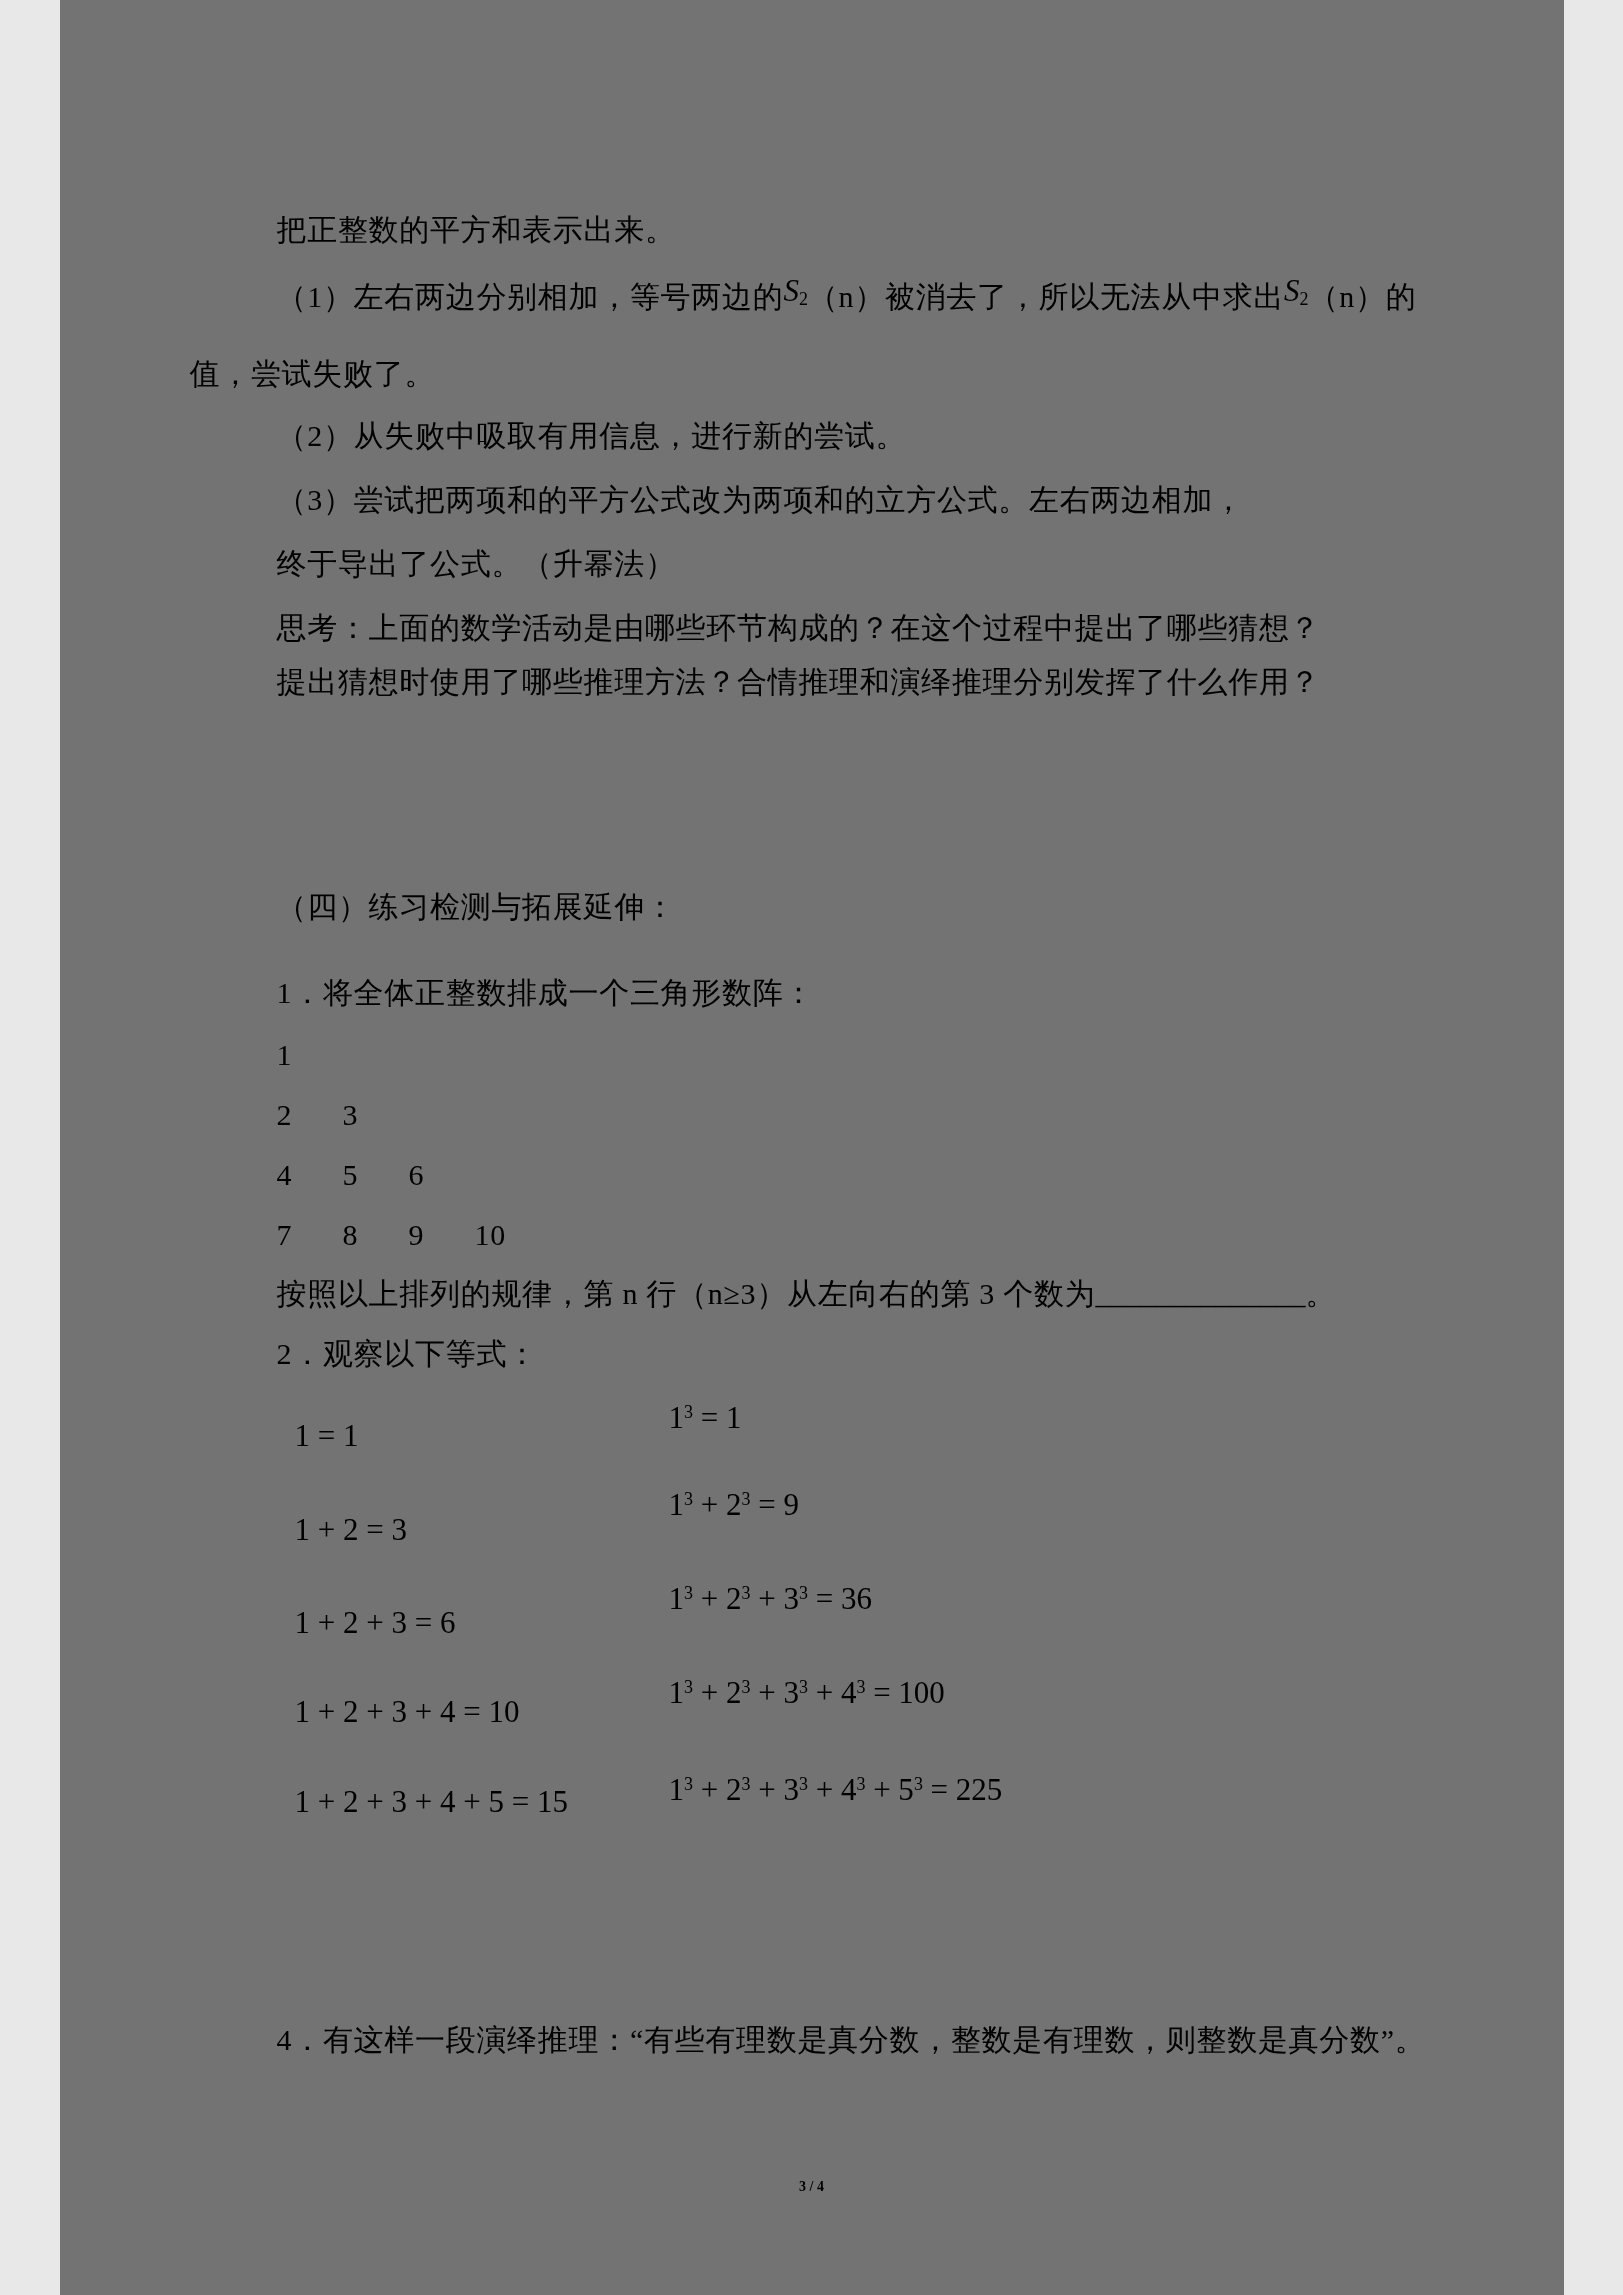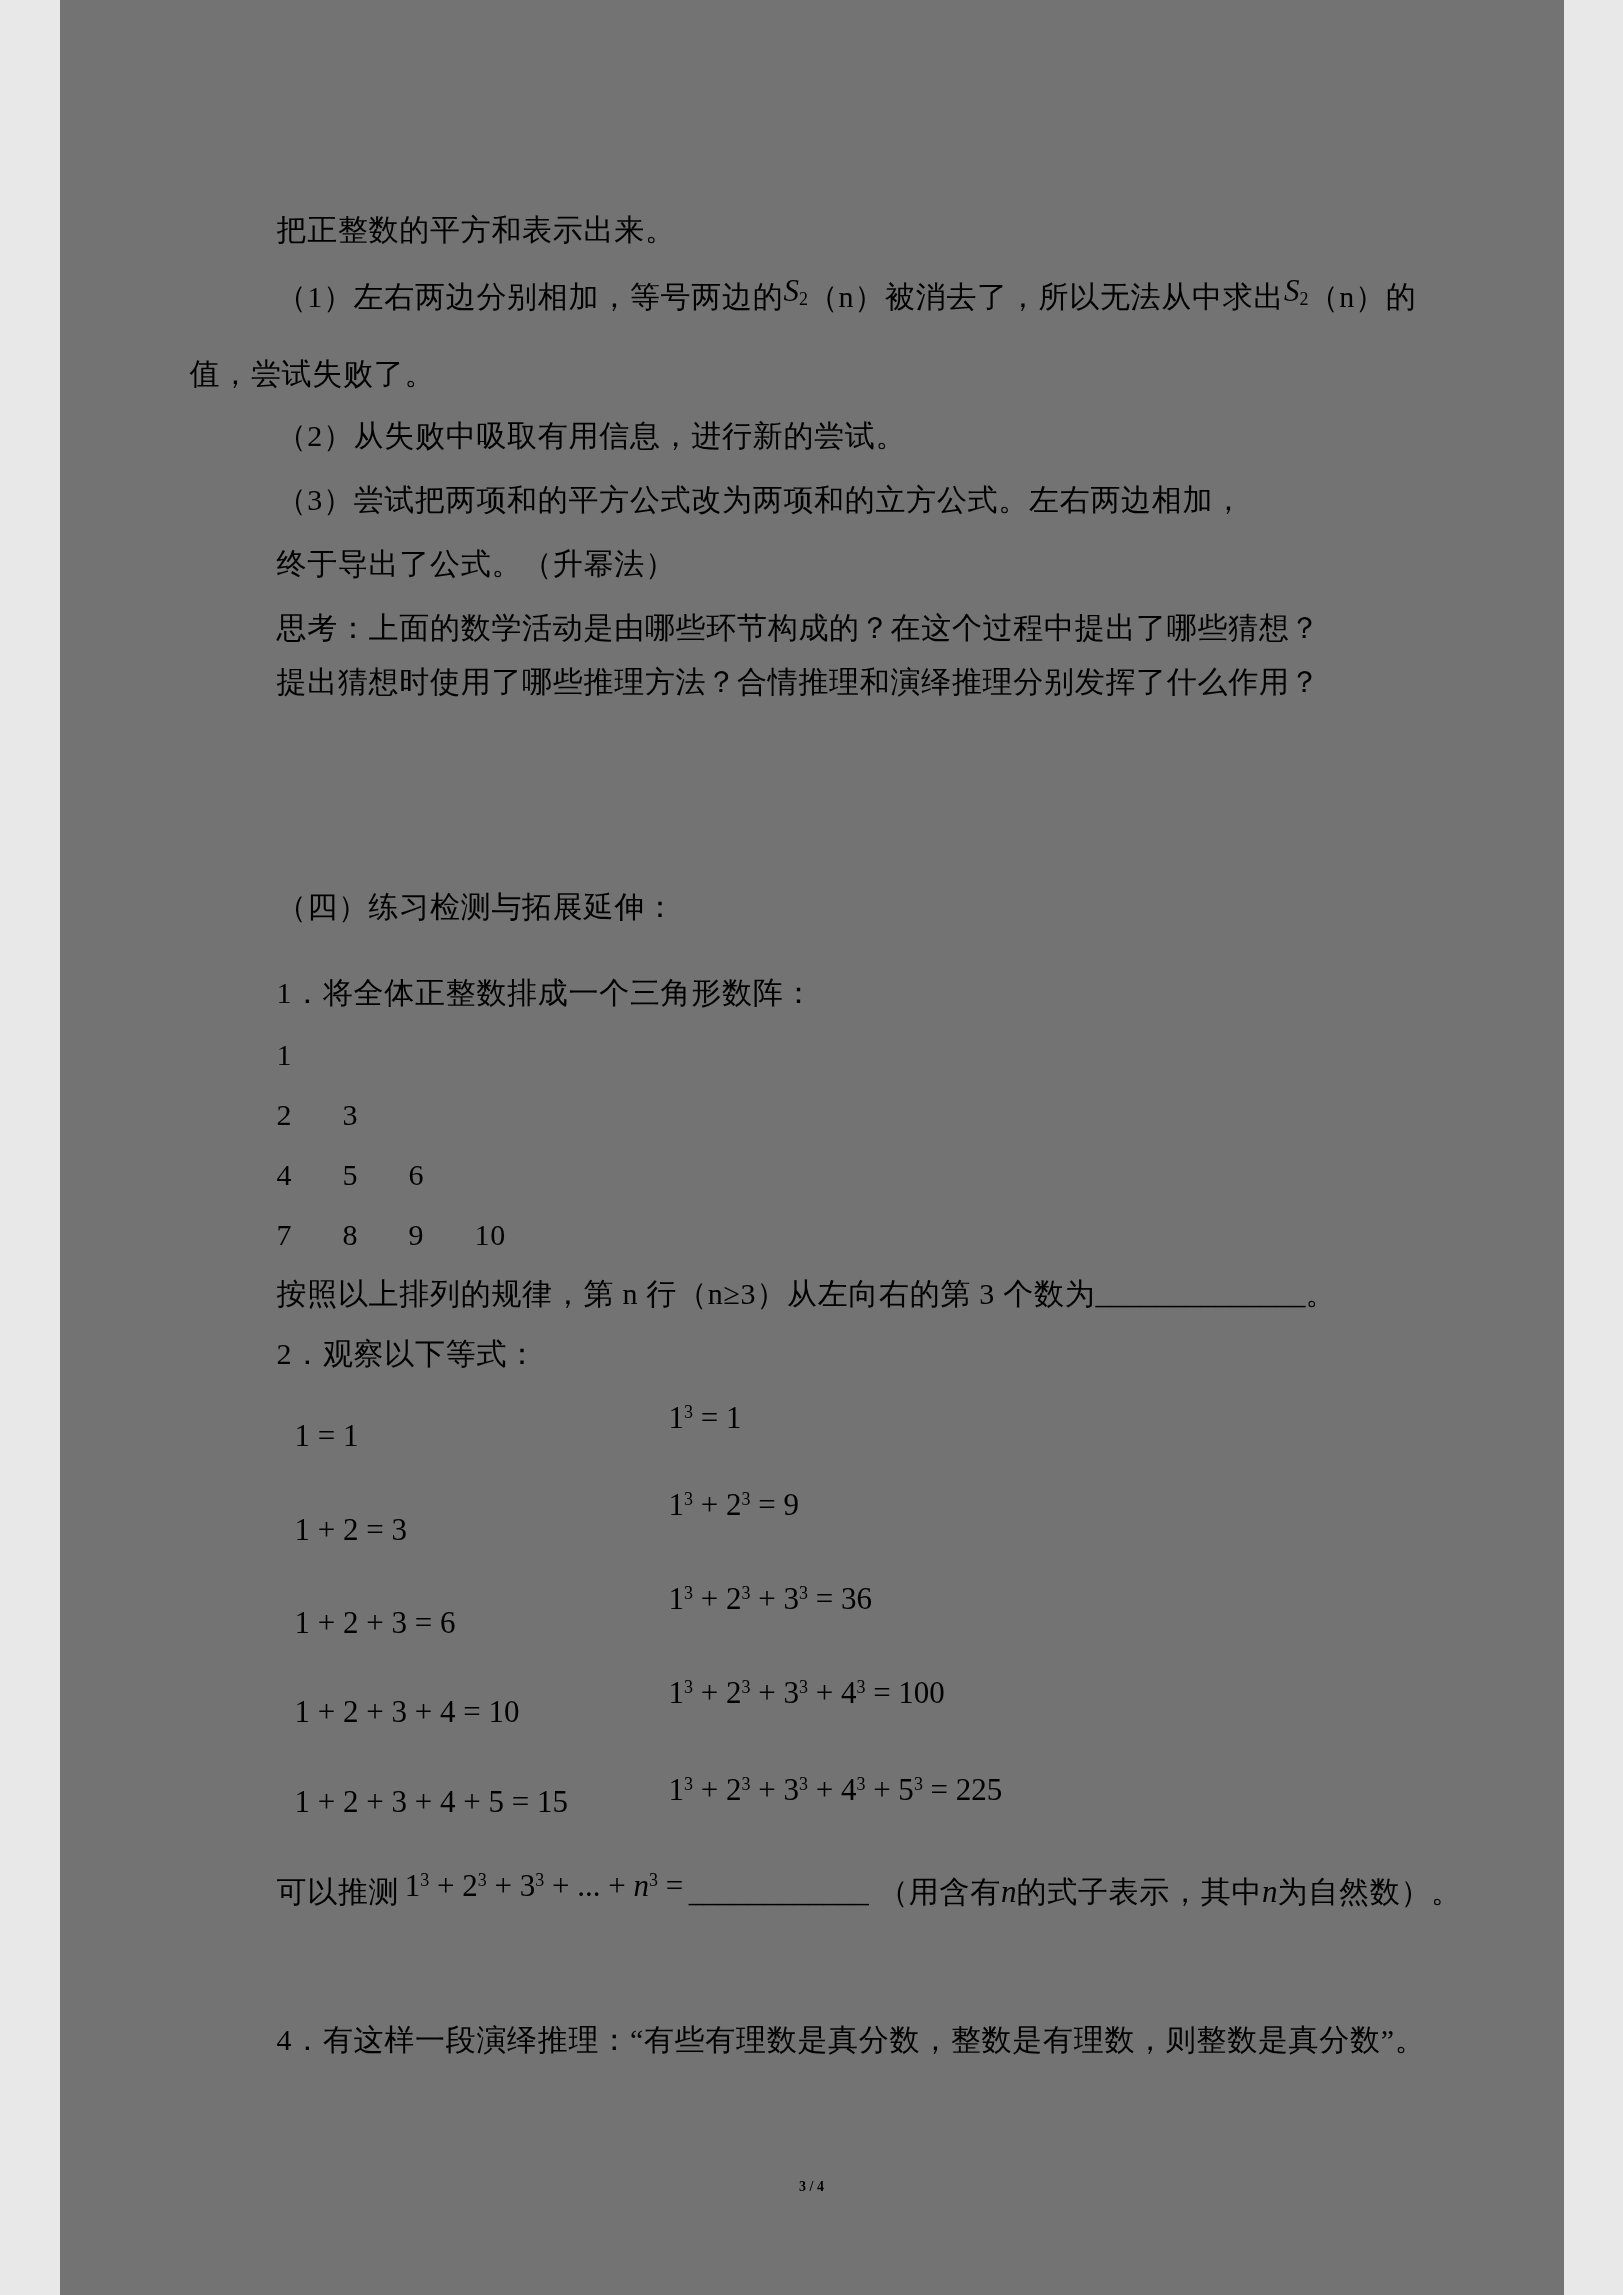--- a/index.html
+++ b/index.html
@@ -92,21 +92,20 @@
   <div class="line math" style="top:1604px;left:235px">1 + 2 + 3 = 6</div>
   <div class="line math" style="top:1693px;left:235px">1 + 2 + 3 + 4 = 10</div>
   <div class="line math" style="top:1783px;left:235px">1 + 2 + 3 + 4 + 5 = 15</div>
 
   <div class="line math" style="top:1399px;left:609px">1<sup>3</sup> = 1</div>
   <div class="line math" style="top:1486px;left:609px">1<sup>3</sup> + 2<sup>3</sup> = 9</div>
   <div class="line math" style="top:1580px;left:609px">1<sup>3</sup> + 2<sup>3</sup> + 3<sup>3</sup> = 36</div>
   <div class="line math" style="top:1674px;left:609px">1<sup>3</sup> + 2<sup>3</sup> + 3<sup>3</sup> + 4<sup>3</sup> = 100</div>
   <div class="line math" style="top:1771px;left:609px">1<sup>3</sup> + 2<sup>3</sup> + 3<sup>3</sup> + 4<sup>3</sup> + 5<sup>3</sup> = 225</div>
 
-  <div class="line" style="top:1873px;left:217px"><span>可以推测</span><span class="math raised" style="margin:0 5.5px">1<sup>3</sup> + 2<sup>3</sup> + 3<sup>3</sup> + ... + <i>n</i><sup>3</sup> =</span><span class="blank">____________</span><span style="margin-left:9.5px">（用含有</span><span class="math"><i>n</i></span><span>的式子表示，其中</span><span class="math"><i>n</i></span><span>为自然数）。</span></div>
 
 
   <div class="line" style="top:2021px;left:217px">4．有这样一段演绎推理：“有些有理数是真分数，整数是有理数，则整数是真分数”。</div>
 
   <div class="footer" style="top:2179px">3 / 4</div>
 
 </div>
 
 
 </body></html>

